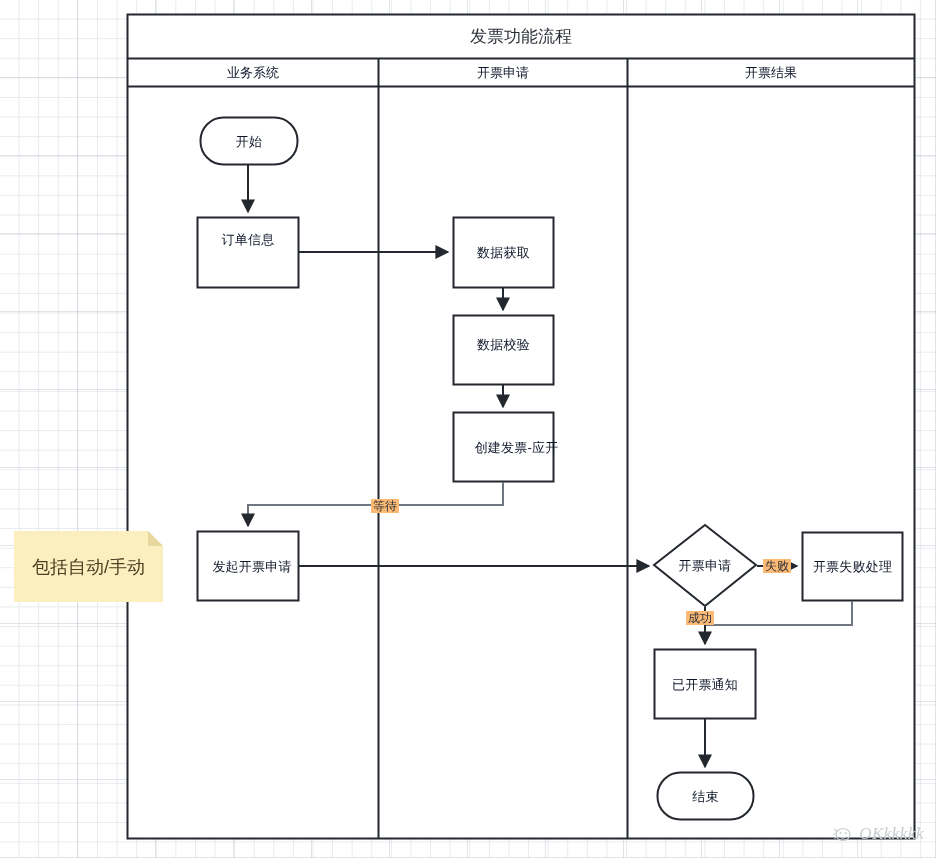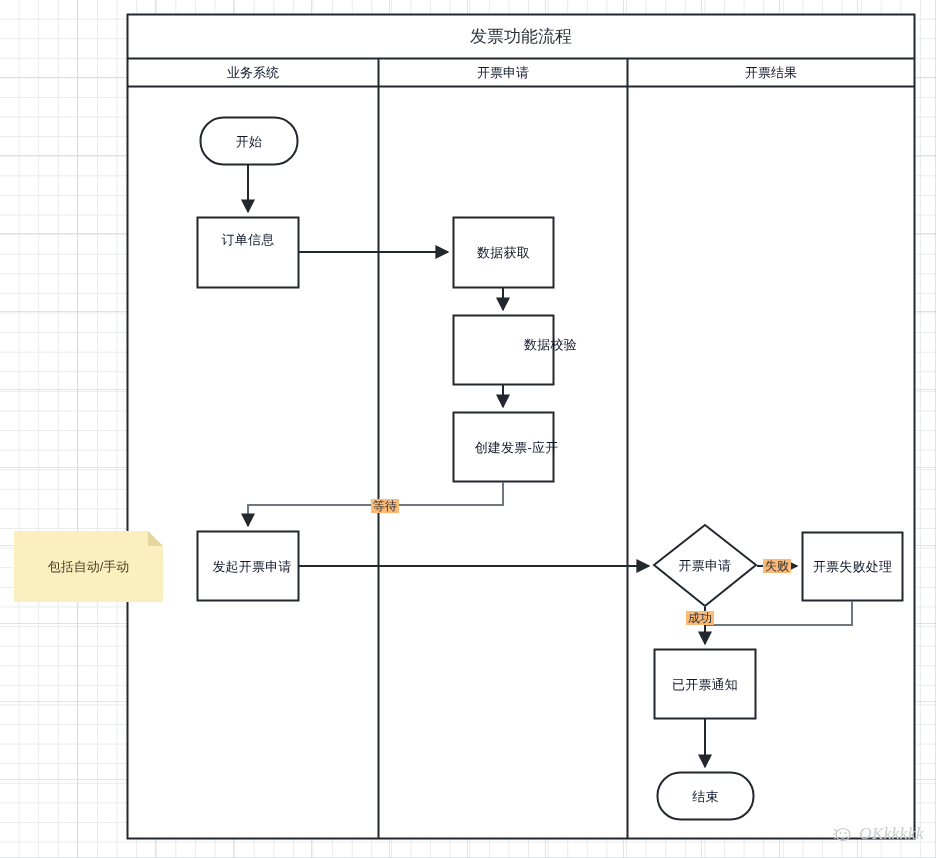--- a/index.html
+++ b/index.html
@@ -74,21 +74,21 @@
     justify-content: center;
     color: #2b3038;
     font-size: 17px;
   }
   .note-text {
     position: absolute;
     display: flex;
     align-items: center;
     justify-content: center;
     color: #4a3f20;
-    font-size: 13px;
+    font-size: 18px;
     text-align: center;
     border-radius: 17px;
   }
   #watermark {
     position: absolute;
     right: 12px;
     bottom: 14px;
     display: flex;
     align-items: center;
     gap: 5px;
@@ -171,21 +171,21 @@
 
 <div class="pool-title" style="left:128px; top:15px; width:786px; height:43px;">发票功能流程</div>
 
 <div class="lane-title" style="left:128px; top:59px; width:250px; height:27px;">业务系统</div>
 <div class="lane-title" style="left:379px; top:59px; width:248px; height:27px;">开票申请</div>
 <div class="lane-title" style="left:628px; top:59px; width:286px; height:27px;">开票结果</div>
 
 <div class="node-label" style="left:200px; top:117px; width:98px; height:48px;">开始</div>
 <div class="node-label" style="left:197px; top:204px; width:102px; height:71px;">订单信息</div>
 <div class="node-label" style="left:453px; top:217px; width:101px; height:71px;">数据获取</div>
-<div class="node-label" style="left:453px; top:315px; width:101px; height:58px;margin-left:47px;">数据校验</div>
+<div class="node-label" style="left:453px; top:315px; width:101px; height:58px;">数据校验</div>
 <div class="node-label" style="left:458px; top:412px; width:91px; height:70px;margin-left:13px;">创建发票-应开</div>
 <div class="node-label" style="left:197px; top:531px; width:110px; height:70px;">发起开票申请</div>
 <div class="node-label" style="left:655px; top:545px; width:100px; height:40px;">开票申请</div>
 <div class="node-label" style="left:802px; top:532px; width:101px; height:69px;">开票失败处理</div>
 <div class="node-label" style="left:654px; top:649px; width:102px; height:70px;">已开票通知</div>
 <div class="node-label" style="left:657px; top:772px; width:97px; height:48px;">结束</div>
 
 <div class="edge-label" style="left:371px; top:499px;">等待</div>
 <div class="edge-label" style="left:763px; top:559px;">失败</div>
 <div class="edge-label" style="left:686px; top:611px;">成功</div>

